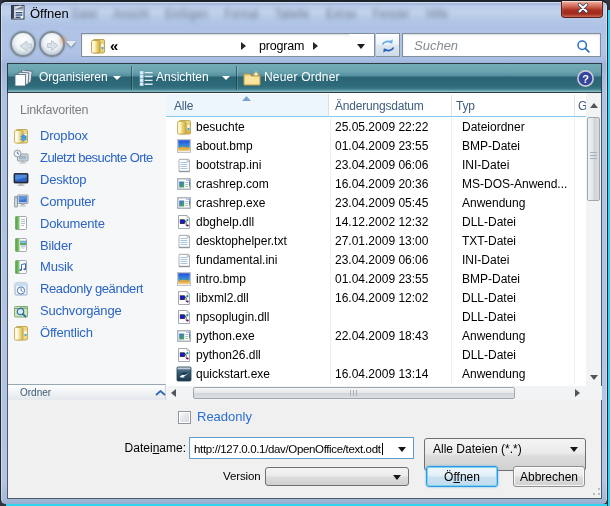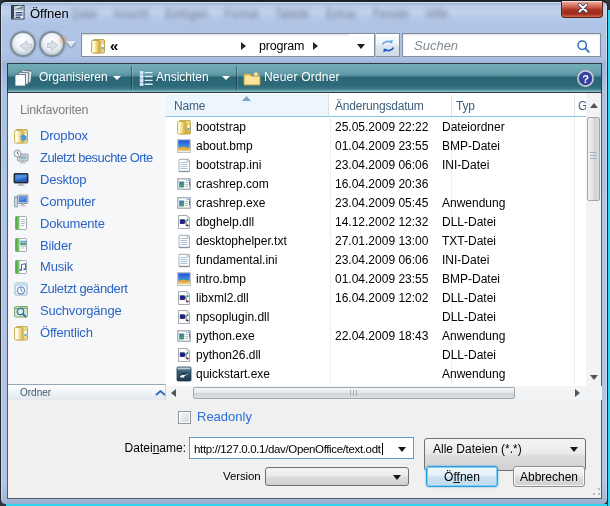--- a/index.html
+++ b/index.html
@@ -49,21 +49,21 @@
 .ordner .t{position:absolute;left:12px;top:1.5px;color:#3c5a75;font-size:10px}
 .list{position:absolute;left:166px;top:93px;width:420px;height:293px;background:#fff}
 .hdr{position:absolute;left:166px;top:94px;width:420px;height:23px;background:#fff;border-bottom:1px solid #85c7ea}
 .hname{position:absolute;left:166px;top:94px;width:163px;height:23px;background:#eef6fd;border-right:1px solid #d8dfe5;border-bottom:1px solid #85c7ea}
 .hcell{position:absolute;top:99px;color:#3f5e7d;font-size:12px;letter-spacing:-.2px}
 .hdiv{position:absolute;top:95px;width:1px;height:21px;background:#e2e2e2}
 .vrule{position:absolute;top:118px;width:1px;height:266px;background:#eeeeee}
 .row{position:absolute;height:19px;font-size:12px;color:#000}
 .rname{position:absolute;left:30px;white-space:nowrap}
 .rdate{position:absolute;left:169px;white-space:nowrap}
-.rtype{position:absolute;left:276px;white-space:nowrap}
+.rtype{position:absolute;left:296px;white-space:nowrap}
 .ric{position:absolute;left:10px;top:1px}
 
 .vsb{position:absolute;left:586px;top:94px;width:15px;height:292px;background:#f2f3f4}
 .vthumb{position:absolute;left:587px;top:117px;width:13px;height:84px;background:linear-gradient(90deg,#f0f1f2,#e3e5e7 45%,#ced3d7 55%,#dadde0);border:1px solid #9fa8ae;border-radius:2px}
 .hsb{position:absolute;left:166px;top:386px;width:418px;height:14px;background:#f2f3f4}
 .hthumb{position:absolute;left:193px;top:387px;width:322px;height:12px;background:linear-gradient(180deg,#f4f5f6,#e6e8ea 45%,#d1d5d9 55%,#dde0e3);border:1px solid #9fa8ae;border-radius:2px}
 .corner{position:absolute;left:584px;top:386px;width:18px;height:14px;background:#f2f3f4}
 .arr{position:absolute;width:0;height:0}
 
 .hgrip{position:absolute;left:350px;top:390px;width:9px;height:6px;background:repeating-linear-gradient(90deg,#aab2b9 0 1px,transparent 1px 3px)}
@@ -200,21 +200,21 @@
 <svg width="17" height="17" style="position:absolute;left:577px;top:70px" viewBox="0 0 17 17">
     <circle cx="8.5" cy="8.5" r="7.6" fill="#35459e" stroke="#c9ccd4" stroke-width="1.6"></circle>
     <text x="8.5" y="12.5" font-size="11" font-weight="bold" fill="#fff" text-anchor="middle" font-family="Liberation Sans">?</text>
   </svg>
 
 <div class="sidebar"></div>
 <div class="sbhead">Linkfavoriten</div>
 <div class="list"></div>
 <div class="hdr"></div>
 <div class="hname"></div>
-<div class="hcell" style="left:174px">Name</div>
+<div class="hcell" style="left:174px">Alle</div>
 <svg class="abs" style="left:241px;top:96px" width="11" height="6" viewBox="0 0 11 6">
     <path d="M5.5 0 L10 5 H1z" fill="#7da4c4"></path>
   </svg>
 <div class="hcell" style="left:335px">Änderungsdatum</div>
 <div class="hcell" style="left:456px">Typ</div>
 <div class="hcell" style="left:578px">G</div>
 <div class="hdiv" style="left:451px"></div>
 <div class="hdiv" style="left:574px"></div>
 <div class="vrule" style="left:330px"></div>
 <div class="vrule" style="left:451px"></div>
@@ -231,21 +231,21 @@
           <stop offset=".25" stop-color="#fffbe0"></stop>
           <stop offset=".6" stop-color="#ecd070"></stop>
           <stop offset="1" stop-color="#cfa83c"></stop>
         </linearGradient>
       </defs>
       <rect x="3" y="1.5" width="11.5" height="13.5" rx="1.2" fill="url(#fbr0)" stroke="#b79b3e" stroke-width=".8"></rect>
       <rect x="11.5" y="6" width="2" height="5" fill="#fff"></rect>
       <rect x="11.5" y="9" width="2" height="2" fill="#3fa9dc"></rect>
       <rect x="1.5" y="2.5" width="8.5" height="12.5" rx="1.2" fill="url(#ffr0)" stroke="#c2a545" stroke-width=".8"></rect>
     </svg>
-    <span class="rname" style="top:2px">bootstrap</span>
+    <span class="rname" style="top:2px">besuchte</span>
     <span class="rdate" style="top:2px">25.05.2009 22:22</span>
     <span class="rtype" style="top:2px">Dateiordner</span>
   </div>
 <div class="row" style="left:166px;top:137px;width:420px">
     <svg class="ric" width="16" height="16" viewBox="0 0 16 16">
       <defs>
         <linearGradient id="skyr1" x1="0" y1="0" x2="0" y2="1">
           <stop offset="0" stop-color="#1e4fd8"></stop>
           <stop offset="1" stop-color="#4aa0e0"></stop>
         </linearGradient>
@@ -292,20 +292,21 @@
       </g>
       <rect x="3.2" y="5.5" width="5" height="6" fill="url(#bgr3)"></rect>
       <g stroke="#b8bcc2" stroke-width="1">
         <path d="M9.2 6.5 h3 M9.2 8.5 h3 M9.2 10.5 h3"></path>
       </g>
       <rect x="13" y="5.5" width="1" height="4" fill="#3a6ed8"></rect>
       <rect x="13" y="8.5" width="1" height="2" fill="#4aae4a"></rect>
     </svg>
     <span class="rname" style="top:2px">crashrep.com</span>
     <span class="rdate" style="top:2px">16.04.2009 20:36</span>
+    <span class="rtype" style="top:2px">MS-DOS-Anwend...</span>
   </div>
 <div class="row" style="left:166px;top:194px;width:420px">
     <svg class="ric" width="16" height="16" viewBox="0 0 16 16">
       <defs>
         <linearGradient id="bgr4" x1="0" y1="0" x2="1" y2="1">
           <stop offset="0" stop-color="#3a6ed8"></stop>
           <stop offset="1" stop-color="#4aae4a"></stop>
         </linearGradient>
       </defs>
       <rect x="1.2" y="2.2" width="13.6" height="11.6" fill="#9aa2ac"></rect>
@@ -460,20 +461,21 @@
           <stop offset=".3" stop-color="#3d617a"></stop>
           <stop offset="1" stop-color="#16374e"></stop>
         </linearGradient>
       </defs>
       <rect x="1" y="1" width="14" height="14" rx="1" fill="url(#qsr13)" stroke="#24404f" stroke-width=".8"></rect>
       <rect x="1.6" y="1.6" width="12.8" height="1.6" fill="#cfdde6" opacity=".8"></rect>
       <path d="M4 10.5 q2.5-2.5 5-2 l-1.8 1 q2.8-.5 4.8-2.5 q-1.5 3-4.5 3.5 l1.5.5 q-3 1-5 0z" fill="#fff"></path>
       <path d="M5 8.2 q2-1.8 4.2-1.6 l-1.4.9 q2.4-.3 4-1.8 q-1.2 2.4-3.7 2.8z" fill="#0c2334"></path>
     </svg>
     <span class="rname" style="top:2px">quickstart.exe</span>
+    <span class="rdate" style="top:2px">16.04.2009 13:14</span>
     <span class="rtype" style="top:2px">Anwendung</span>
   </div>
 
 <svg class="sbico" style="top:128px" width="16" height="16" viewBox="0 0 16 16">
     <defs>
       <linearGradient id="sbdb" x1="0" y1="0" x2="1" y2="0">
         <stop offset="0" stop-color="#fdf6cf"></stop>
         <stop offset=".3" stop-color="#fffdf0"></stop>
         <stop offset=".65" stop-color="#ecd88a"></stop>
         <stop offset="1" stop-color="#d3b54e"></stop>
@@ -542,21 +544,21 @@
     <ellipse cx="7.6" cy="11" rx="1.3" ry="1" fill="#3a66b0"></ellipse>
     <ellipse cx="11.6" cy="10.2" rx="1.3" ry="1" fill="#3a66b0"></ellipse>
   </svg>
 <div class="sbitem" style="top:259px">Musik</div>
 <svg class="sbico" style="top:281px" width="16" height="16" viewBox="0 0 16 16">
     <rect x="2" y="2" width="12" height="12" rx="1" fill="#eaf2fa" stroke="#8aa0b4" stroke-width=".8"></rect>
     <path d="M2 2 h12 v3 H2z" fill="#c8ddf0"></path>
     <circle cx="8" cy="9.5" r="3.6" fill="#fdfdfd" stroke="#3a66b0" stroke-width=".9"></circle>
     <path d="M8 7.2 v2.3 l1.7 1" stroke="#3a66b0" fill="none" stroke-width=".9"></path>
   </svg>
-<div class="sbitem" style="top:281px"><span style="letter-spacing:-.4px">Zuletzt geändert</span></div>
+<div class="sbitem" style="top:281px"><span style="letter-spacing:-.4px">Readonly geändert</span></div>
 <svg class="sbico" style="top:303px" width="16" height="16" viewBox="0 0 16 16">
     <rect x="1.5" y="3.5" width="13" height="10.5" rx="1" fill="#cde8c2" stroke="#6a9a5a" stroke-width=".8"></rect>
     <path d="M1.5 5.5 h5.5 l1.5-2 h6 v2z" fill="#a8d49a" stroke="#6a9a5a" stroke-width=".6"></path>
     <circle cx="7.5" cy="8.5" r="3.2" fill="#d8ecfa" fill-opacity=".8" stroke="#3a6ea8" stroke-width="1.2"></circle>
     <path d="M9.8 10.8 L12.5 13.5" stroke="#3a6ea8" stroke-width="1.8" stroke-linecap="round"></path>
   </svg>
 <div class="sbitem" style="top:303px">Suchvorgänge</div>
 <svg class="sbico" style="top:325px" width="16" height="16" viewBox="0 0 16 16">
     <defs>
       <linearGradient id="sbpu" x1="0" y1="0" x2="1" y2="0">

